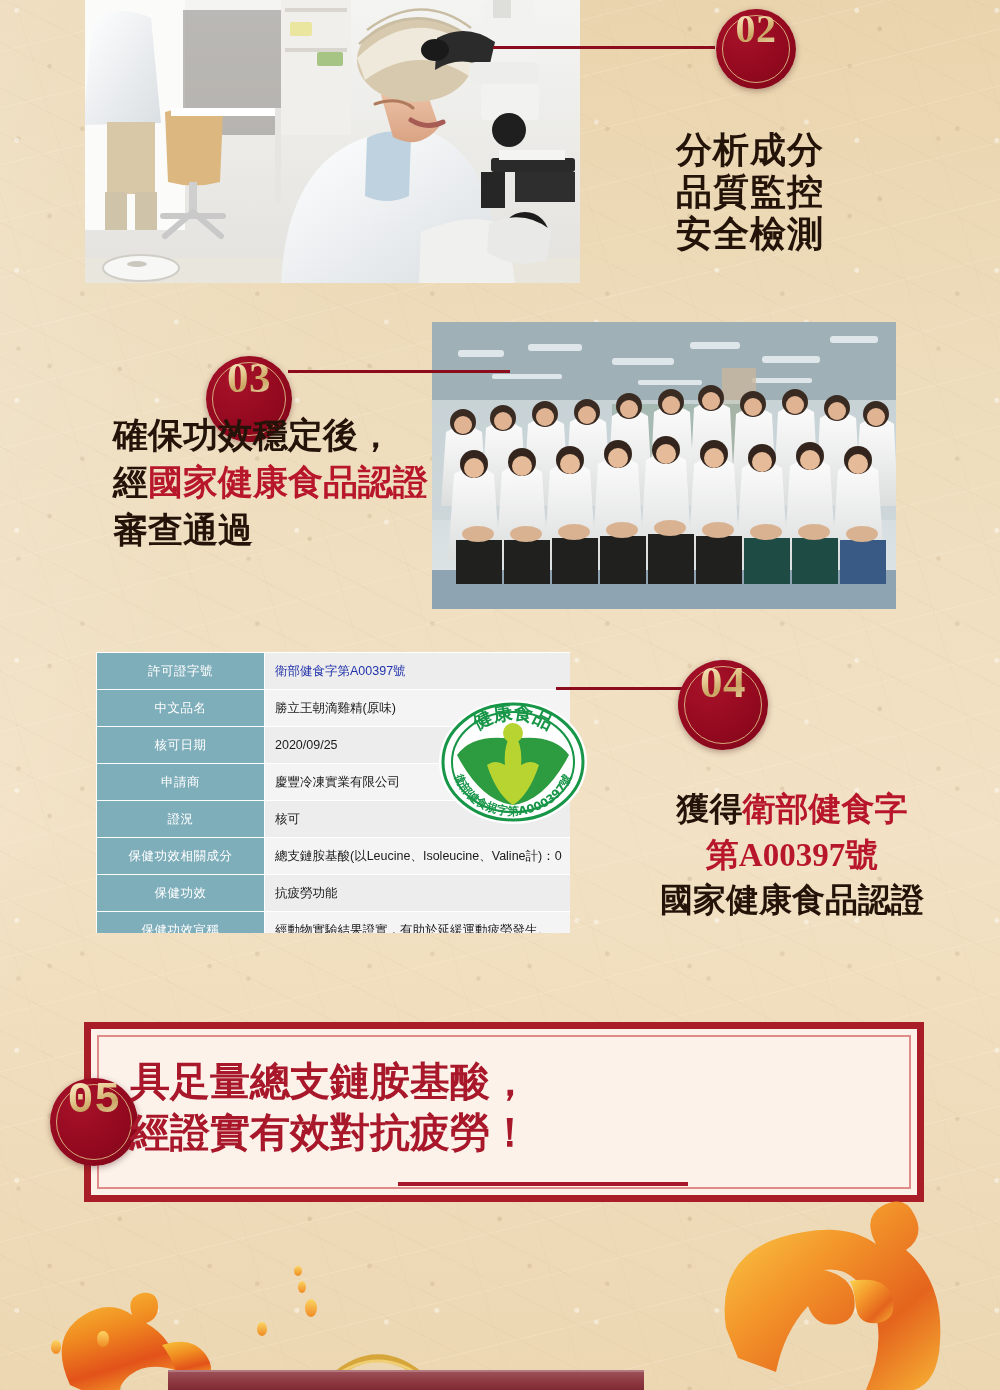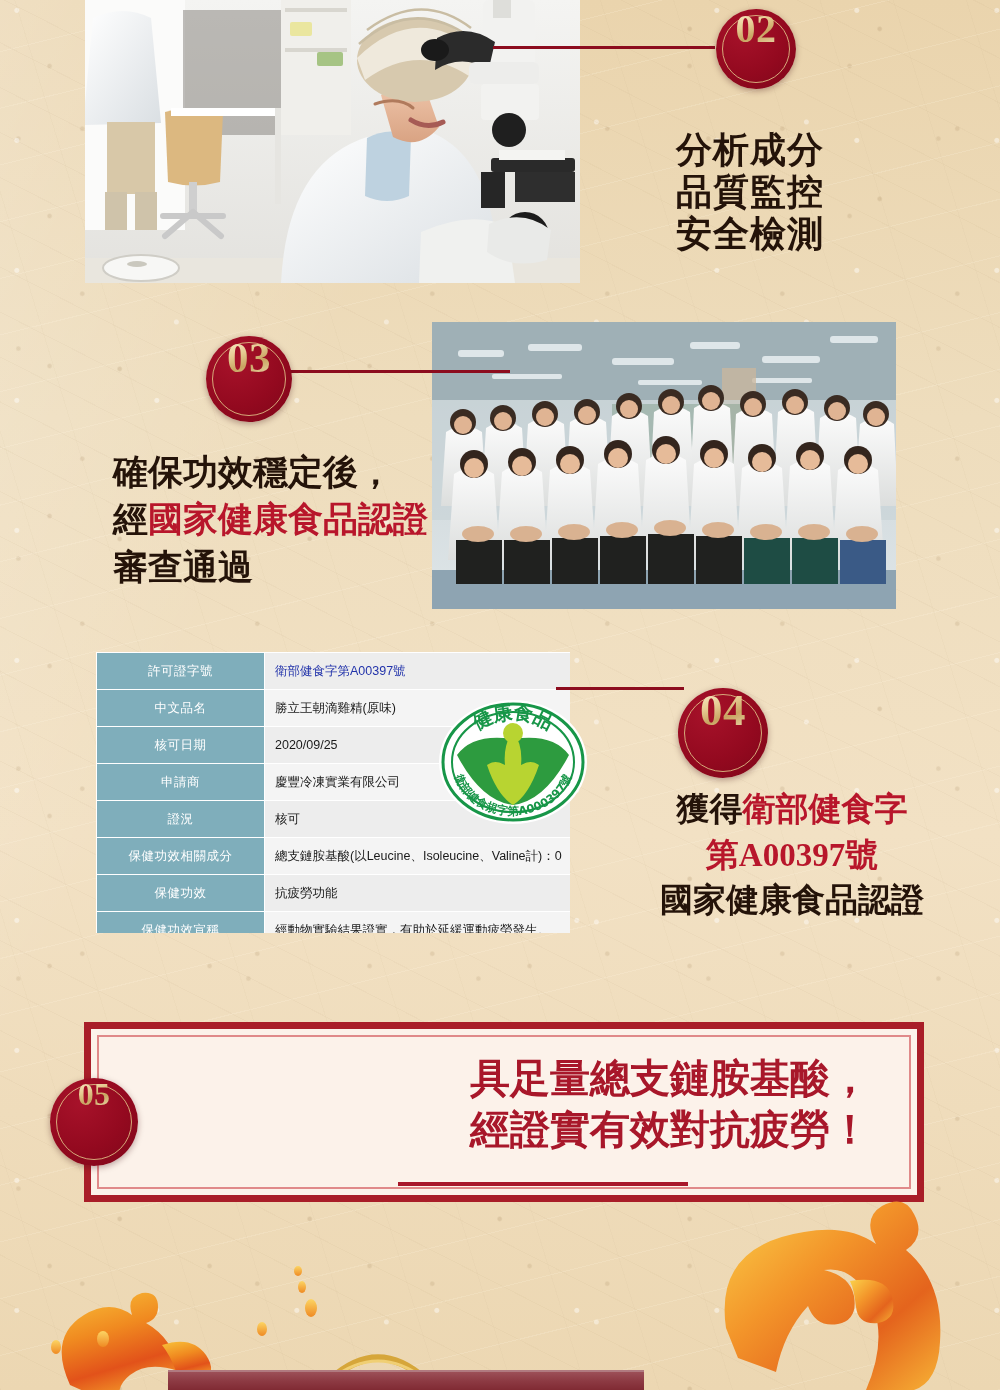--- a/index.html
+++ b/index.html
@@ -76,22 +76,22 @@
   
   .seal{position:absolute;z-index:8;}
   
   .box05{
     position:absolute;z-index:4;
     background:#fcf2ea;
     border:7px solid #a91d28;
     box-shadow:inset 0 0 0 6px #fcf2ea, inset 0 0 0 8px #e08a8a;
   }
   .hl05{
-    position:absolute;z-index:7;text-align:right;
-    font-family:Liberation Mono, monospace;
+    position:absolute;z-index:7;text-align:left;
+    font-family:Liberation Serif, serif;
     font-weight:700;color:#a8172a;line-height:1.28;
   }
   .uline{position:absolute;background:#a8172a;height:4px;z-index:8;}
   
   .art{position:absolute;z-index:5;}
   .giftbox{
     position:absolute;z-index:6;
     background:linear-gradient(180deg,#9c5058 0%,#8d3a43 45%,#7d2730 100%);
     border-top:2px solid #b07a80;
   }
@@ -175,21 +175,21 @@
 <div class="badge" style="left:716px;top:9px;width:80px;height:80px;">
   <span style="font-size:40px;">02</span>
 </div>
 
 <div class="hl" style="left:676px;top:130px;width:300px;font-size:36px;letter-spacing:1px;">
   <div>分析成分</div>
   <div>品質監控</div>
   <div>安全檢測</div>
 </div>
 
-<div class="badge" style="left:206px;top:336px;width:86px;height:86px;">
+<div class="badge" style="left:206px;top:356px;width:86px;height:86px;">
   <span style="font-size:43px;">03</span>
 </div>
 
 <div class="conn" style="left:288px;top:370px;width:222px;"></div>
 
 <div class="photo" style="left:432px;top:322px;width:464px;height:287px;">
   <svg width="464" height="287" viewBox="0 0 464 287" preserveAspectRatio="none">
     <defs>
       <linearGradient id="ceil" x1="0" y1="0" x2="0" y2="1">
         <stop offset="0%" stop-color="#c3cdd2"></stop>
@@ -316,21 +316,21 @@
         <ellipse cx="238" cy="206" rx="16" ry="8"></ellipse>
           <ellipse cx="286" cy="208" rx="16" ry="8"></ellipse>
         <ellipse cx="334" cy="210" rx="16" ry="8"></ellipse>
           <ellipse cx="382" cy="210" rx="16" ry="8"></ellipse>
         <ellipse cx="430" cy="212" rx="16" ry="8"></ellipse>
       </g>
     </g>
   </svg>
 </div>
 
-<div class="hl" style="left:113px;top:449px;width:350px;font-size:35px;line-height:1.35;">
+<div class="hl" style="left:113px;top:412px;width:350px;font-size:35px;line-height:1.35;">
   <div>確保功效穩定後，</div>
   <div>
     <span>經</span><span class="rd">國家健康食品認證</span>
   </div>
   <div>審查通過</div>
 </div>
 
 <div class="tblwrap" style="left:96px;top:652px;width:474px;height:281px;">
   <table class="cert">
     <tbody>
@@ -386,42 +386,42 @@
       <textPath href="#arcTop" startOffset="50%" text-anchor="middle">健康食品</textPath>
     </text>
     <text font-family="'DejaVu Sans','Liberation Sans',sans-serif" font-size="11.5" font-weight="700" fill="#179648">
       <textPath href="#arcBot" startOffset="50%" text-anchor="middle">衛部健食規字第A000397號</textPath>
     </text>
   </svg>
 </div>
 
 <div class="conn" style="left:556px;top:687px;width:128px;"></div>
 
-<div class="badge" style="left:678px;top:688px;width:90px;height:90px;">
+<div class="badge" style="left:678px;top:660px;width:90px;height:90px;">
   <span style="font-size:45px;">04</span>
 </div>
 
 <div class="hl" style="left:592px;top:787px;width:400px;font-size:33px;line-height:1.38;text-align:center;">
   <div>
     <span>獲得</span><span class="rd">衛部健食字</span>
   </div>
   <div class="rd">第A00397號</div>
   <div>國家健康食品認證</div>
 </div>
 
 <div class="box05" style="left:84px;top:1022px;width:826px;height:166px;"></div>
 
 <div class="hl05" style="left:130px;top:1056px;width:740px;font-size:40px;">
   <div>具足量總支鏈胺基酸，</div>
   <div>經證實有效對抗疲勞！</div>
 </div>
 <div class="uline" style="left:398px;top:1182px;width:290px;"></div>
 
 <div class="badge" style="left:50px;top:1078px;width:88px;height:88px;">
-  <span style="font-size:32px;">05</span>
+  <span style="font-size:44px;font-family:Liberation Mono, monospace;">05</span>
 </div>
 
 <div class="art" style="left:0;top:1195px;width:1000px;height:195px;">
   <svg width="1000" height="195" viewBox="0 0 1000 195">
     <defs>
       <linearGradient id="sp1" x1="0" y1="0" x2="0.3" y2="1">
         <stop offset="0%" stop-color="#f9c23a"></stop>
         <stop offset="40%" stop-color="#f08a20"></stop>
         <stop offset="72%" stop-color="#e2521a"></stop>
         <stop offset="100%" stop-color="#f5a22b"></stop>

